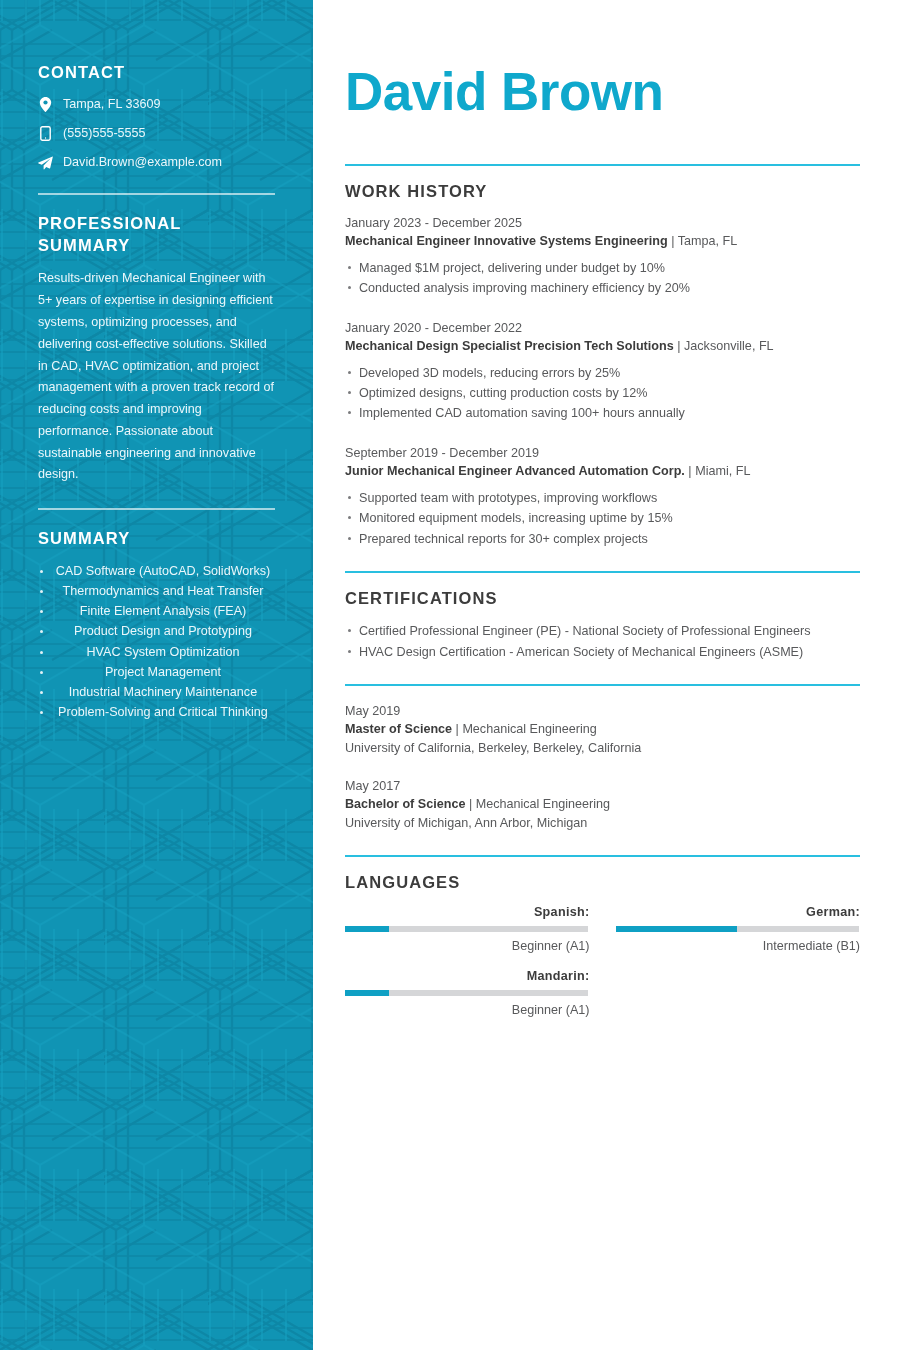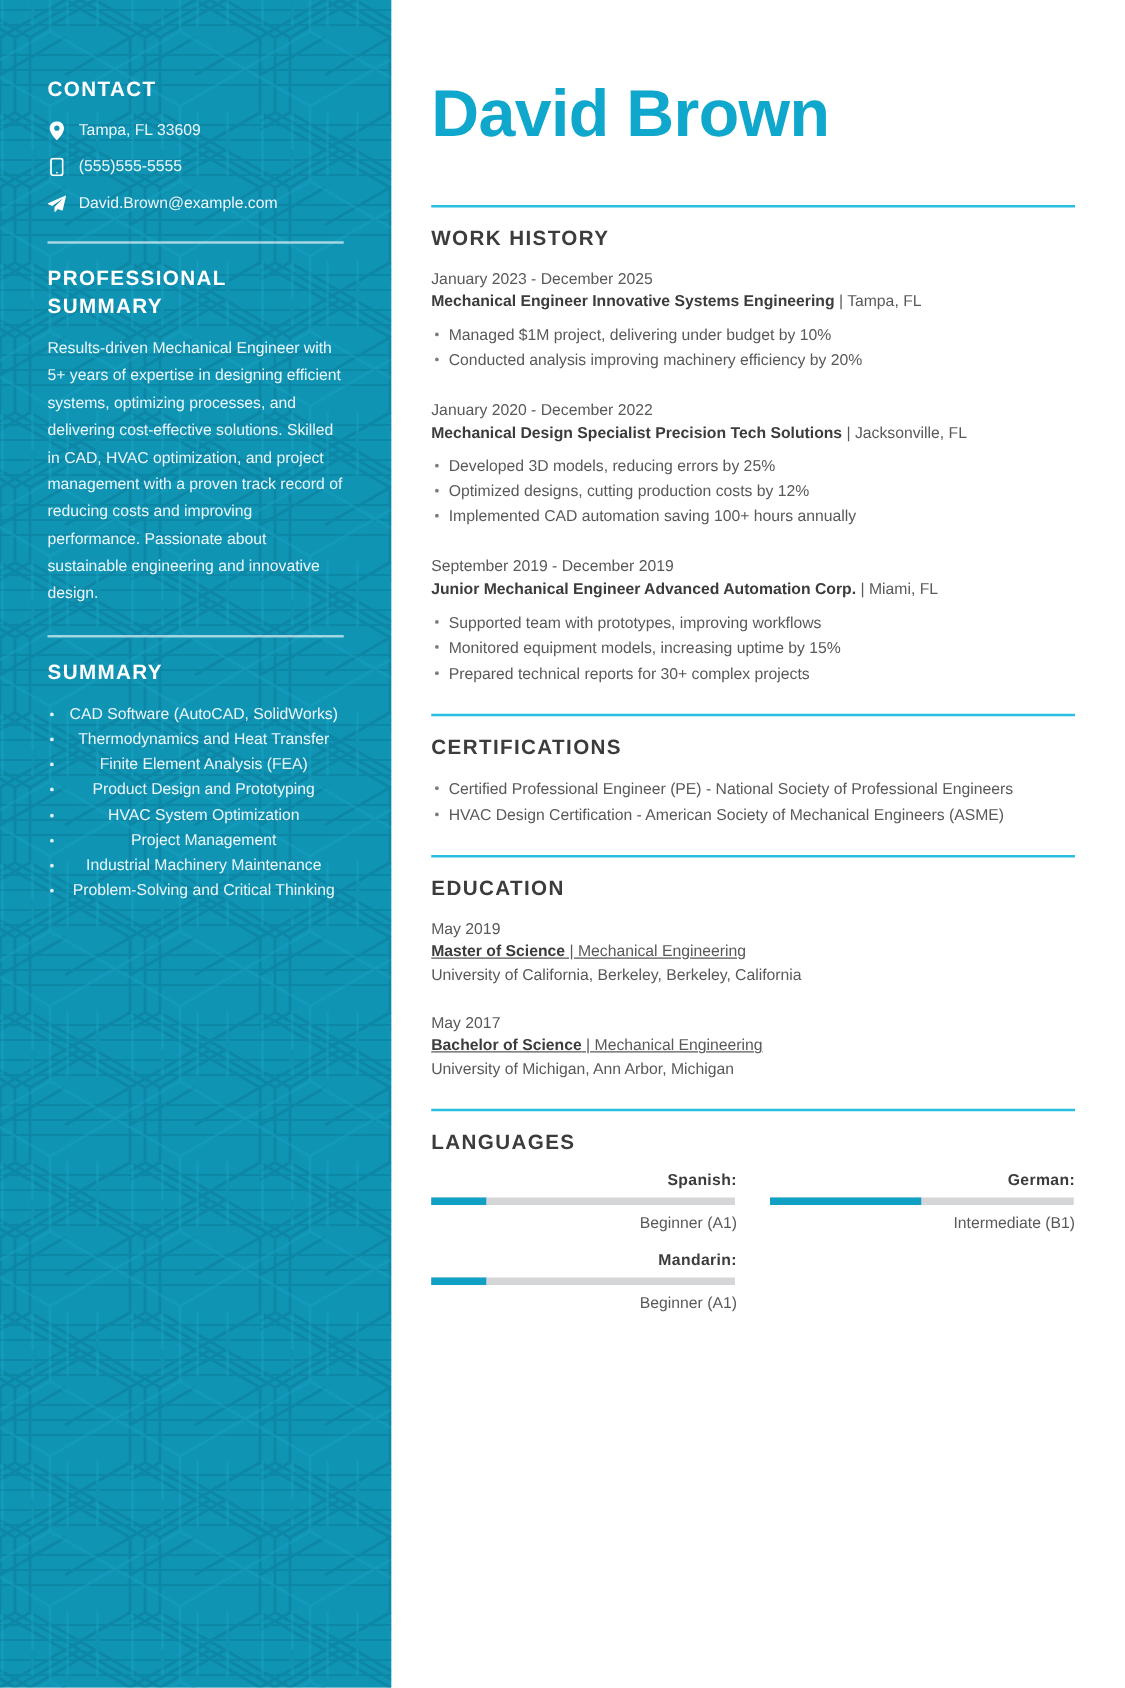--- a/index.html
+++ b/index.html
@@ -198,21 +198,20 @@
 
   .edu-date {
     font-size: 12.6px;
     color: #58595b;
     line-height: 1.45;
   }
   .edu-degree {
     font-size: 12.6px;
     color: #58595b;
     line-height: 1.5;
-    text-decoration: underline;
   }
   .edu-degree b { font-weight: bold; color: #3c3c3c; }
   .edu-school {
     font-size: 12.6px;
     color: #58595b;
     line-height: 1.5;
   }
 
   
   .lang-grid {
@@ -423,21 +422,20 @@
       <div class="main-divider"></div>
       <h2 class="main-heading">CERTIFICATIONS</h2>
       <ul class="bullets">
         <li class="bullet">Certified Professional Engineer (PE) - National Society of Professional Engineers</li>
         <li class="bullet">HVAC Design Certification - American Society of Mechanical Engineers (ASME)</li>
       </ul>
     </section>
 
     <section class="section section-gap-top">
       <div class="main-divider"></div>
-      <h2 class="main-heading">EDUCATION</h2>
 
       <div class="edu-entry">
         <div class="edu-date">May 2019</div>
         <div class="edu-degree">
           <b>Master of Science</b><span> | </span><span>Mechanical Engineering</span>
         </div>
         <div class="edu-school">University of California, Berkeley, Berkeley, California</div>
       </div>
 
       <div class="edu-entry">

